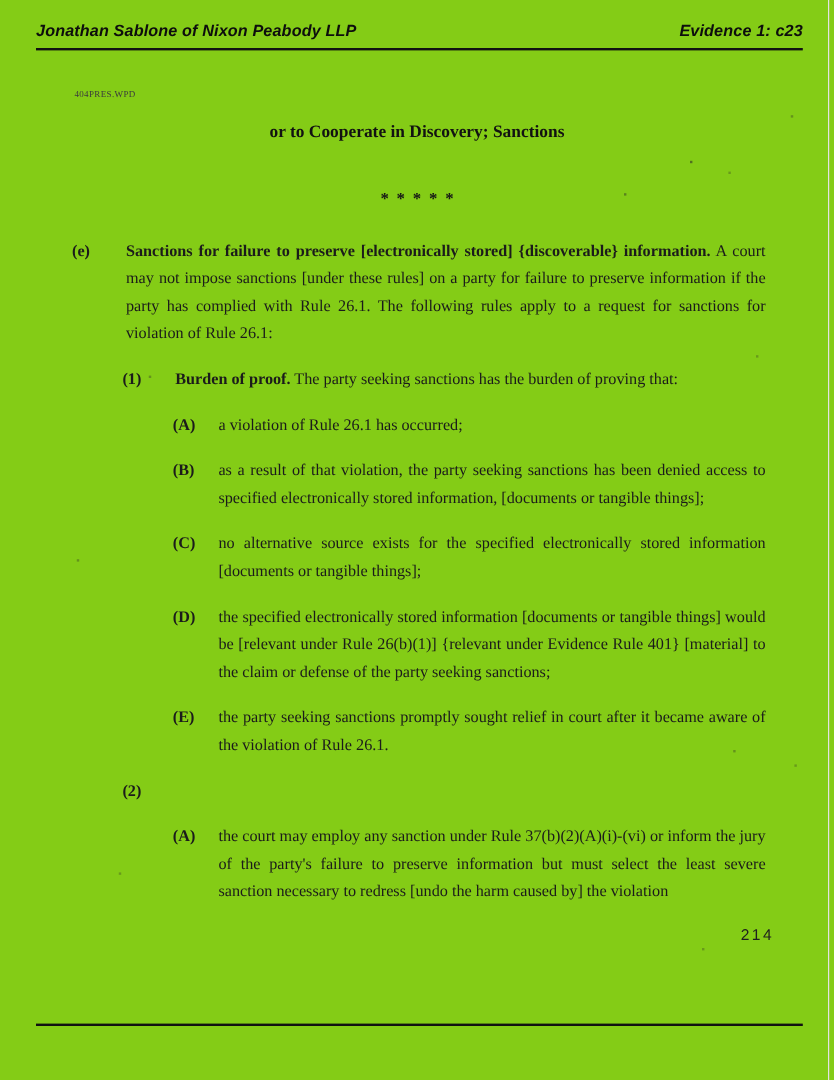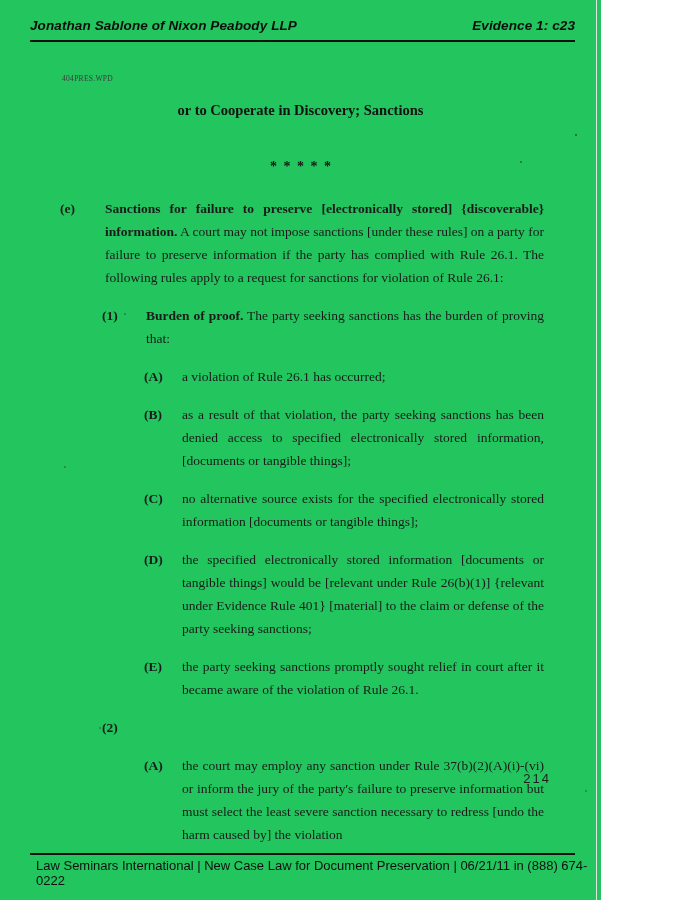--- a/index.html
+++ b/index.html
@@ -2,23 +2,23 @@
 <html><head>
 <meta charset="utf-8">
 <style>
   html, body {
     margin: 0;
     padding: 0;
     background: #ffffff;
   }
   .page {
     position: relative;
-    width: 601px;
+    width: 695px;
     height: 900px;
-    background: #22c55e;
+    background: #84cc16;
     overflow: hidden;
     color: #1b1b1b;
     font-family: "Liberation Serif", serif;
   }
   
   .header {
     position: absolute;
     top: 18px;
     left: 30px;
     right: 26px;
@@ -235,18 +235,17 @@
     <div class="para lvl-2">
       <div class="lbl">(A)</div>
       <div class="txt">the court may employ any sanction under Rule 37(b)(2)(A)(i)-(vi) or inform the jury of the party's failure to preserve information but must select the least severe sanction necessary to redress [undo the harm caused by] the violation</div>
     </div>
 
   </div>
 
   <div class="bottom-num">214</div>
 
   <div class="footer-rule"></div>
-  <div class="footer-text">Law Seminars International | New Case Law for Document Preservation | 06/21/11 in (888) 674-0222</div>
 
   <div class="specks"></div>
   <div class="edge-line"></div>
 
 </div>
 
 </body></html>

